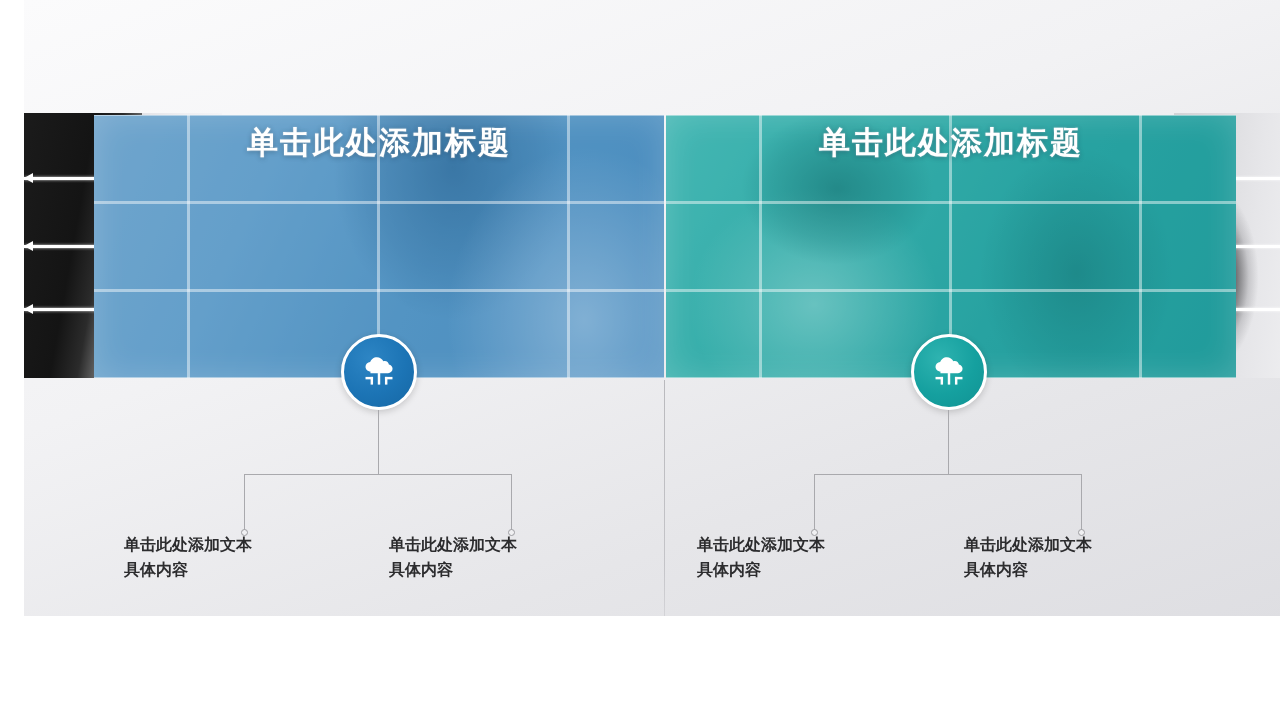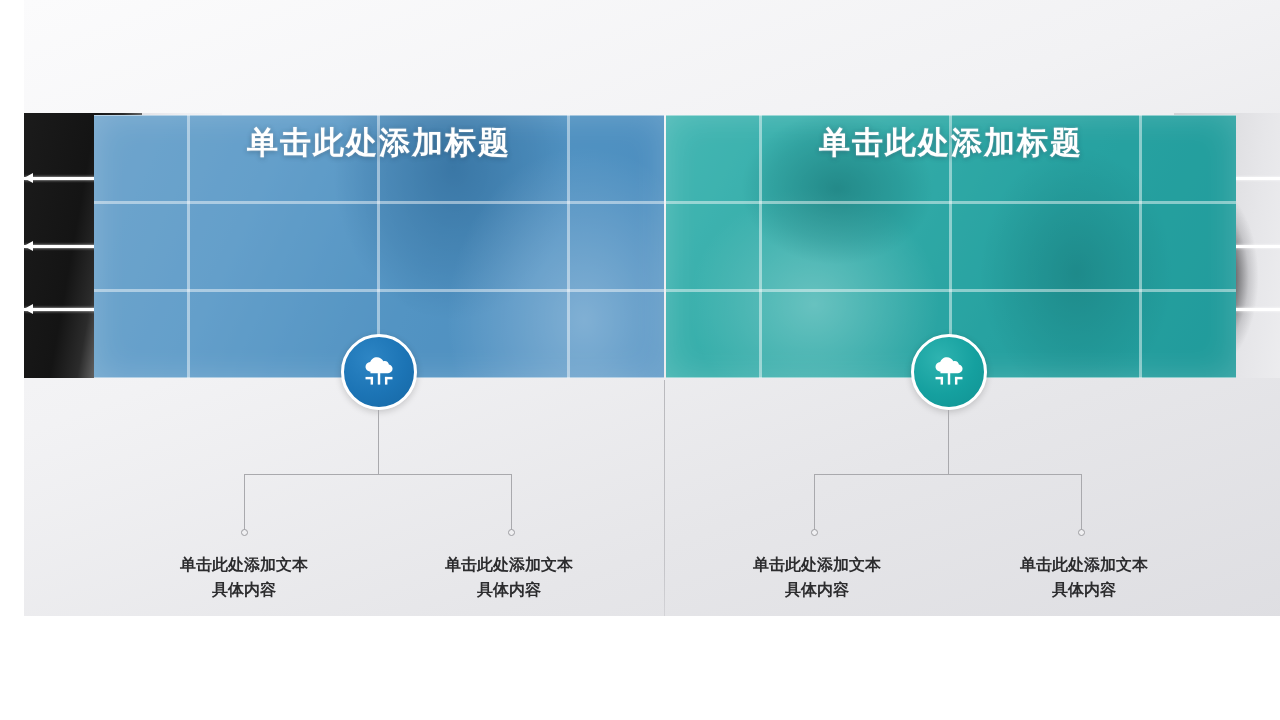--- a/index.html
+++ b/index.html
@@ -192,23 +192,22 @@
     border: 1px solid #9d9da1;
     border-radius: 50%;
     background: #f0f0f2;
   }
   .tree .dot.t1 { left: -3px; }
   .tree .dot.t2 { left: 264px; }
 
   
   .caption {
     position: absolute;
-    top: 552px;
+    top: 532px;
     width: 240px;
-    text-align: center;
     color: #2c2c2e;
     font-size: 16px;
     line-height: 25px;
     font-weight: bold;
   }
   .caption .l1, .caption .l2 { display: block; white-space: nowrap; }
   .cap-1 { left: 100px; }
   .cap-2 { left: 365px; }
   .cap-3 { left: 673px; }
   .cap-4 { left: 940px; }

